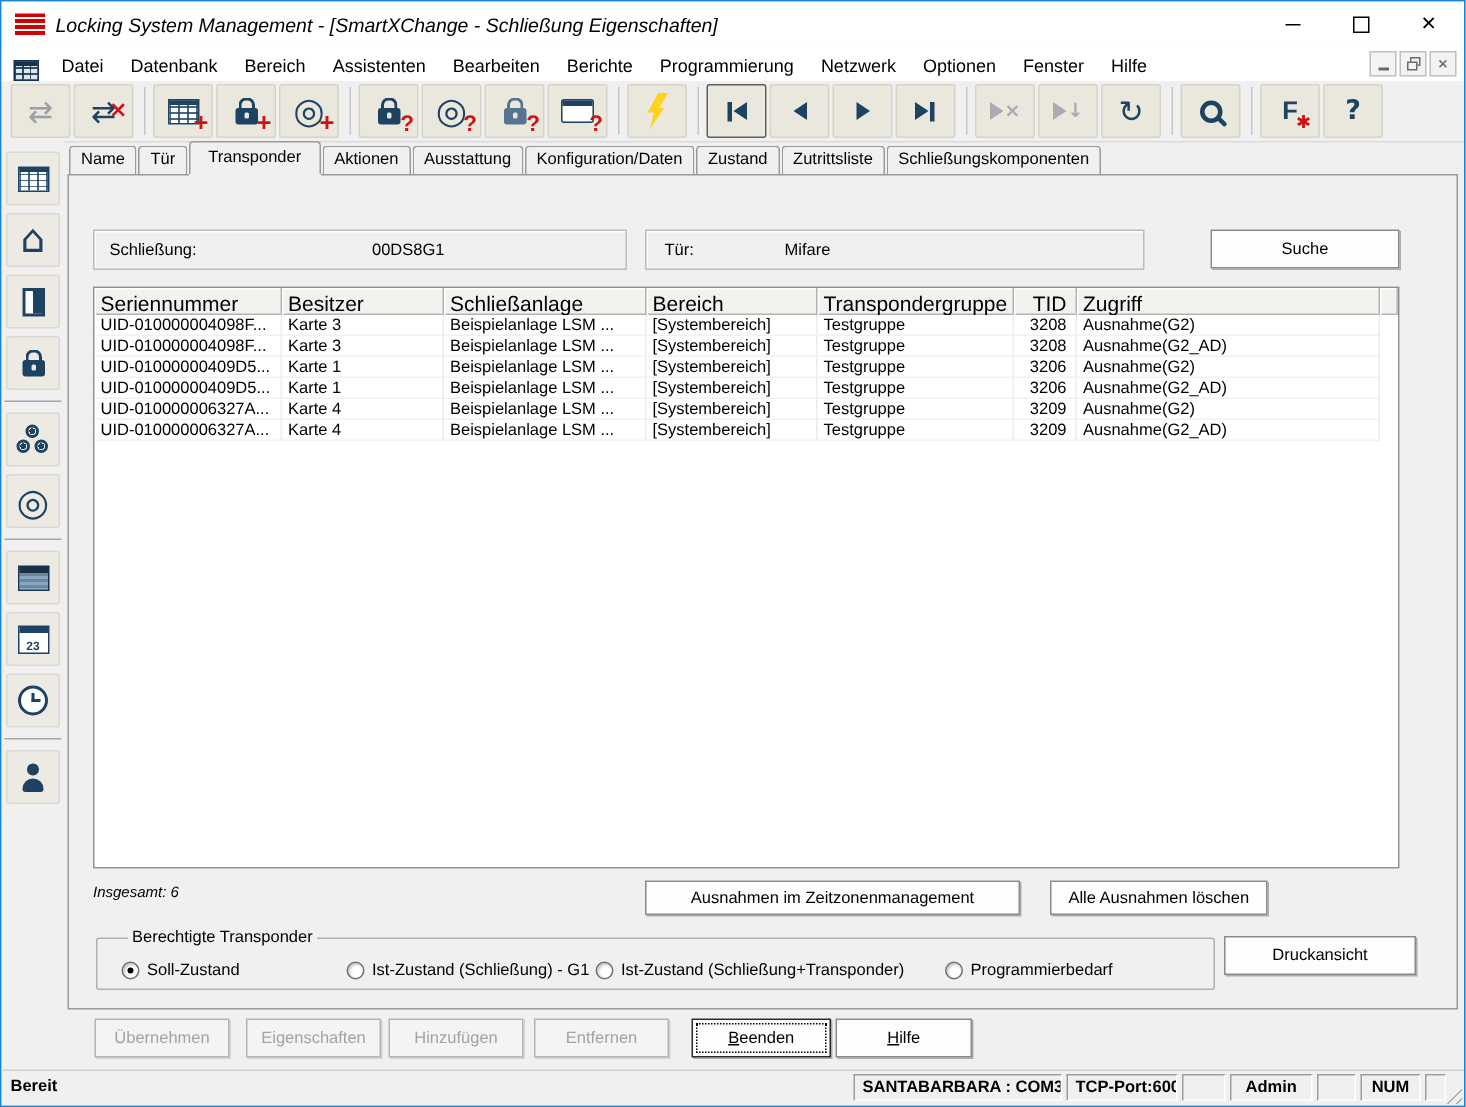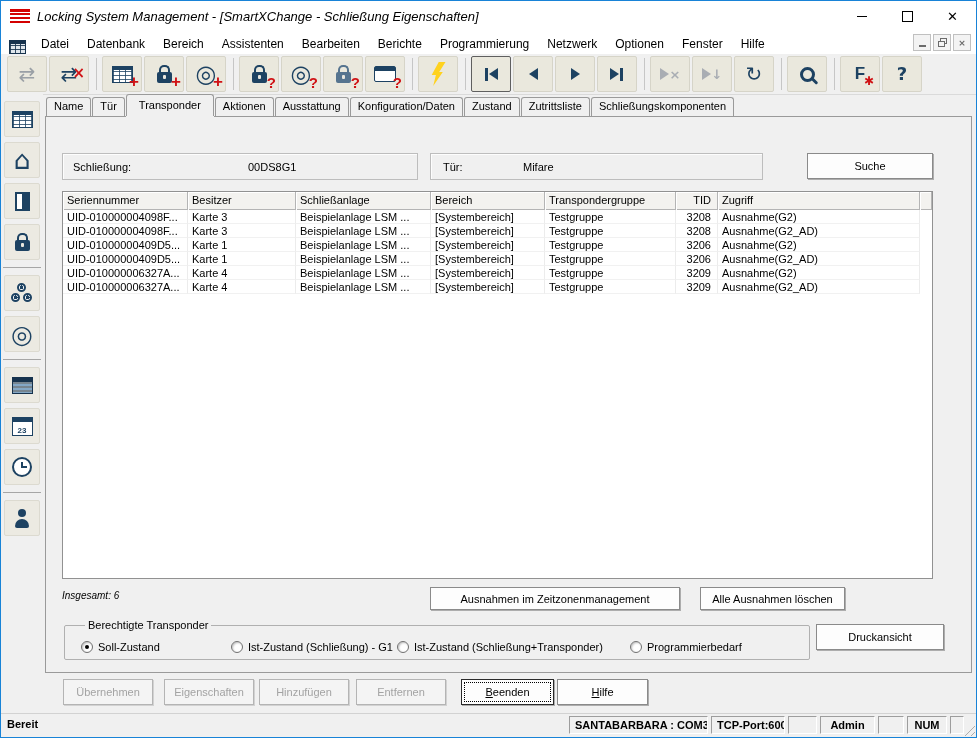--- a/index.html
+++ b/index.html
@@ -122,21 +122,21 @@
   
   .btn{box-sizing:border-box;background:#fdfdfd;border:1px solid #8a8a8a;
     box-shadow:1px 1px 0 rgba(0,0,0,.28);font-size:11px;display:flex;align-items:center;
     justify-content:center;font-family:"Liberation Sans",sans-serif;cursor:default;}
   .btn.disabled{color:#a3a3a3;border-color:#b4b4b4;box-shadow:1px 1px 0 rgba(0,0,0,.12);background:#f4f4f4;}
   .btn.focused{border:1px solid #2a2a2a;outline:1px dotted #000;outline-offset:-4px;}
   
   .grid{position:absolute;left:16px;top:74px;width:871px;height:388px;box-sizing:border-box;
     border:1px solid #919191;background:#fff;overflow:hidden;}
   .grid-header{display:flex;height:18px;background:#f3f2ef;}
-  .gh-cell{box-sizing:border-box;font-size:11px;padding:2px 4px 0;border-right:1px solid #b4b4b4;
+  .gh-cell{box-sizing:border-box;font-size:14px;padding:2px 4px 0;border-right:1px solid #b4b4b4;
     box-shadow:inset 1px 1px 0 #fff,inset 0 -1px 0 #b4b4b4;white-space:nowrap;overflow:hidden;flex:none;}
   .gh-cell.num{text-align:right;padding-right:6px;}
   .grid-row{display:flex;height:14px;}
   .gr-cell{box-sizing:border-box;font-size:11px;line-height:14px;padding:0 4px;
     border-right:1px solid #ececec;border-bottom:1px solid #f1f1f1;white-space:nowrap;overflow:hidden;flex:none;}
   .gr-cell.num{text-align:right;padding-right:6px;}
   .total-label{position:absolute;left:16px;top:473px;font-size:10px;font-style:italic;}
   
   .groupbox{position:absolute;left:16px;top:502px;width:746px;height:41px;box-sizing:border-box;
     border:1px solid #b0b0b0;border-radius:2px;}

